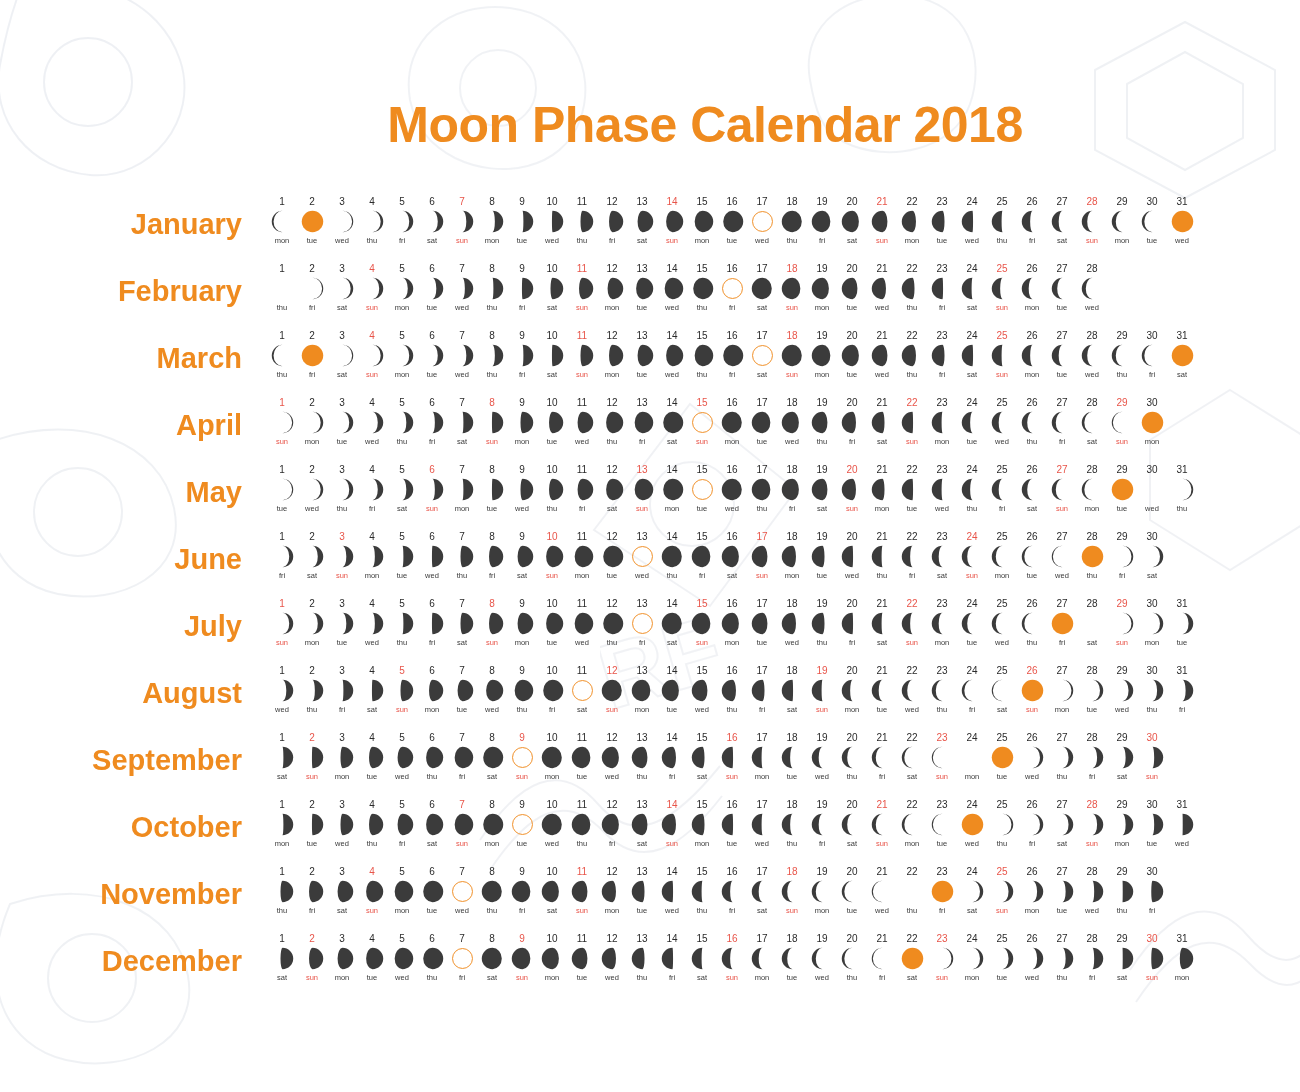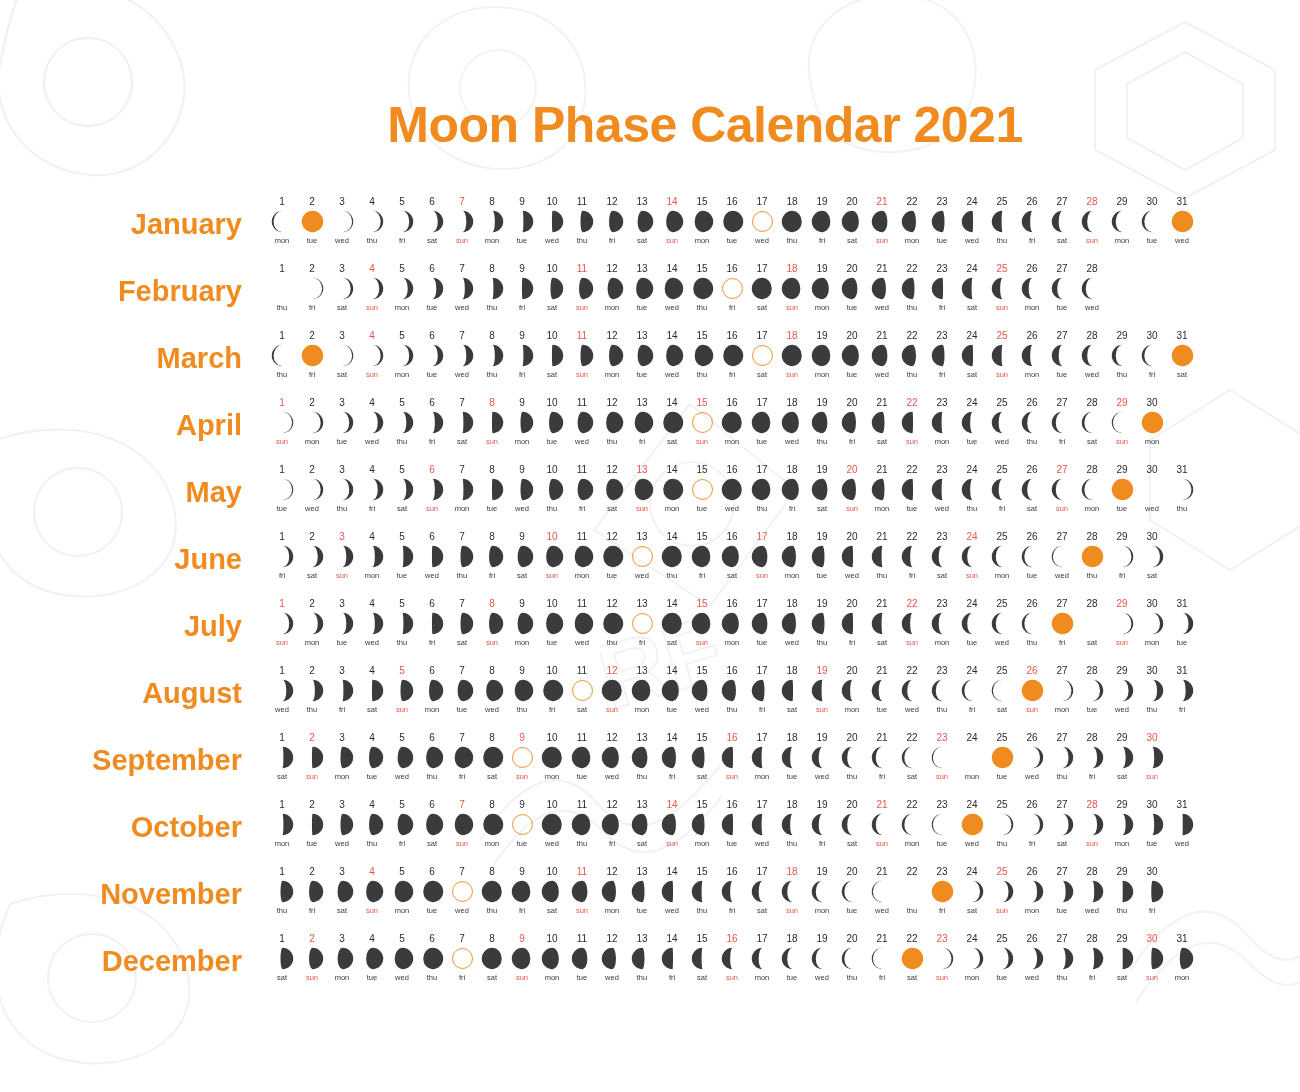--- a/index.html
+++ b/index.html
@@ -147,21 +147,21 @@
     <path d="M20,140 C60,80 100,62 138,106 C176,150 200,126 214,92" fill="none" stroke="#e2e5eb" stroke-width="2"></path>
     <path d="M26,172 C66,112 102,94 140,134 C178,174 202,150 216,118" fill="none" stroke="#e2e5eb" stroke-width="2"></path>
   </svg>
 </div>
 <div class="wm" style="left:1130px;top:380px;">
   <svg width="200" height="200" viewBox="0 0 200 200">
     <path d="M100,10 L180,60 L180,140 L100,190 L20,140 L20,60 Z" fill="none" stroke="#e2e5eb" stroke-width="2"></path>
   </svg>
 </div>
 
-<div id="title">Moon Phase Calendar 2021</div>
+<div id="title">Moon Phase Calendar 2018</div>
 
 <div id="calendar">
     <div class="month-row">
       <div class="month-name">January</div>
       <div class="days" style="width: 930px;">
         <div class="day" style="left: 0px;">
           <div class="dnum">1</div>
           <div class="moonwrap">
             <svg viewBox="0 0 24 24" class="moon">
               <path d="M 12,0.8000000000000007 A 11.2 11.2 0 0 0 12,23.2 A 9.326863278171096 11.2 0 0 1 12,0.8000000000000007 Z" fill="#3b3b3b"></path>

